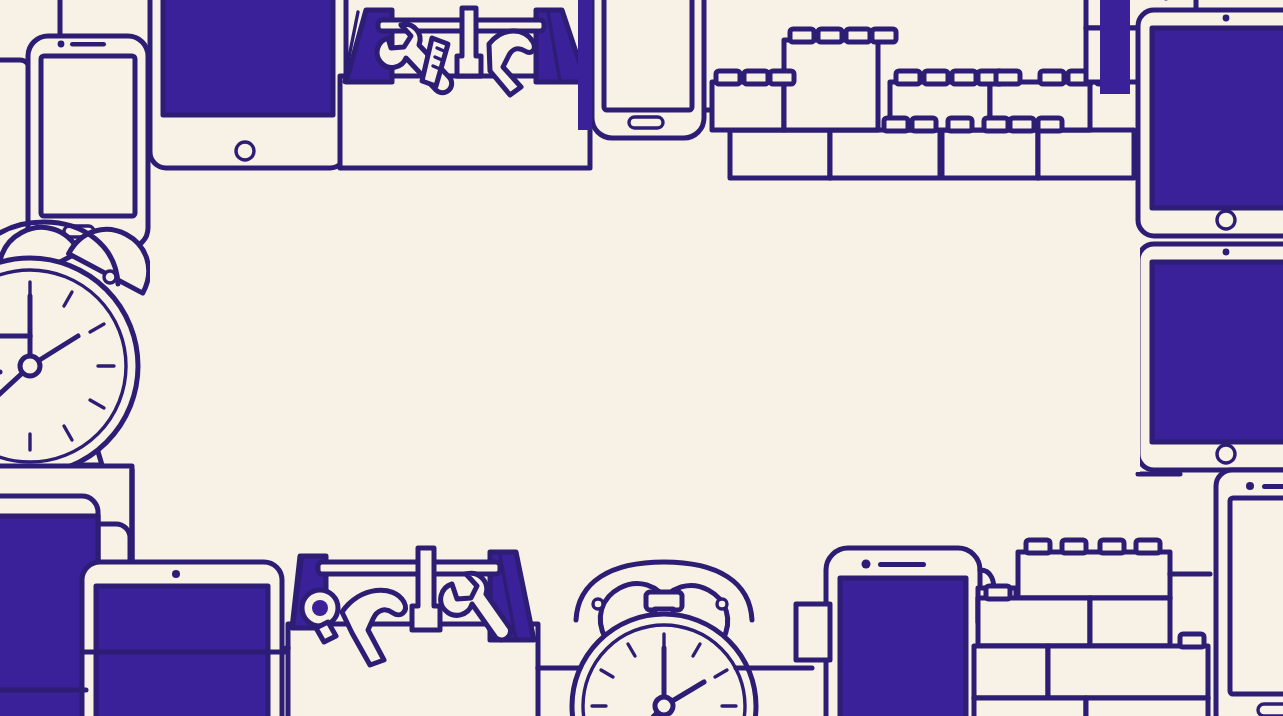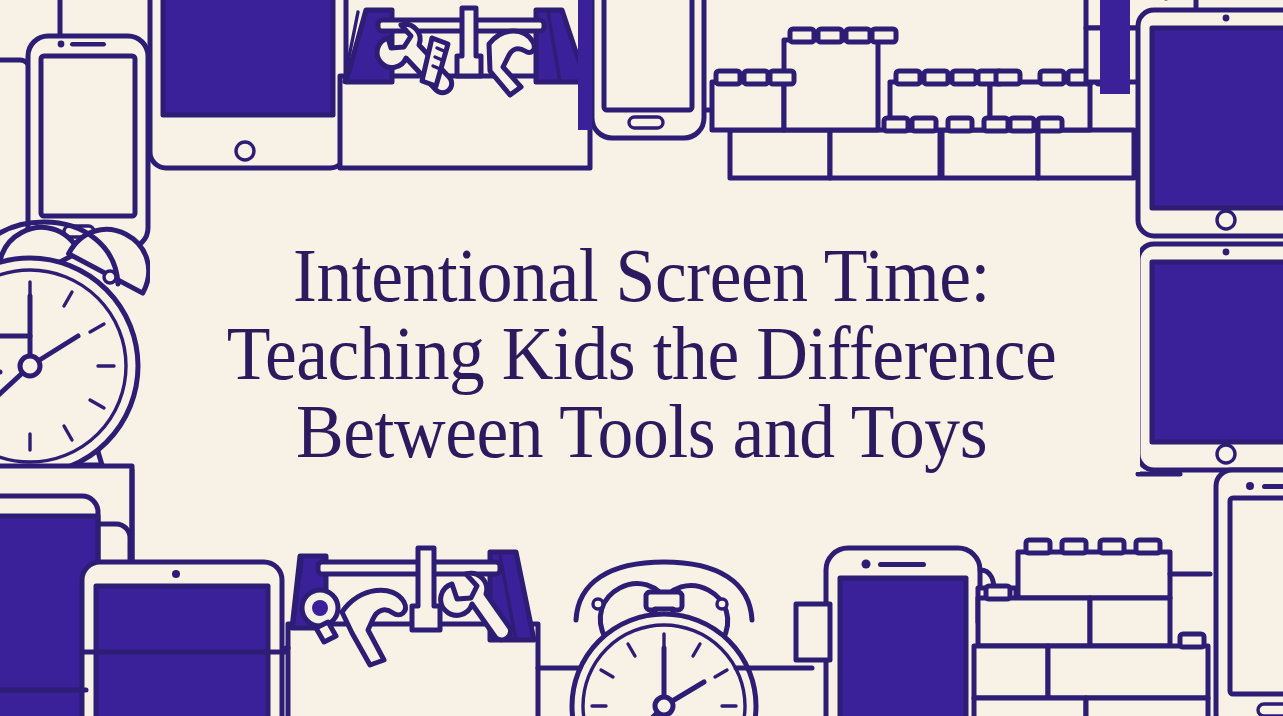--- a/index.html
+++ b/index.html
@@ -349,19 +349,14 @@
     <rect class="creamThin" x="1258" y="704" width="36" height="12" rx="6"></rect>
 
     <path class="ink" d="M0 336 L30 336"></path>
     <path class="ink" d="M0 372 L-4 372"></path>
     <path class="ink" d="M132 470 L132 560"></path>
     <path class="ink" d="M286 648 L288 648"></path>
 
     <rect class="bg" x="150" y="232" width="990" height="240"></rect>
   </svg>
 
-  <div id="title-block">
-    <div class="title-line">Intentional Screen Time:</div>
-    <div class="title-line">Teaching Kids the Difference</div>
-    <div class="title-line">Between Tools and Toys</div>
-  </div>
 
 </div>
 
 </body></html>

